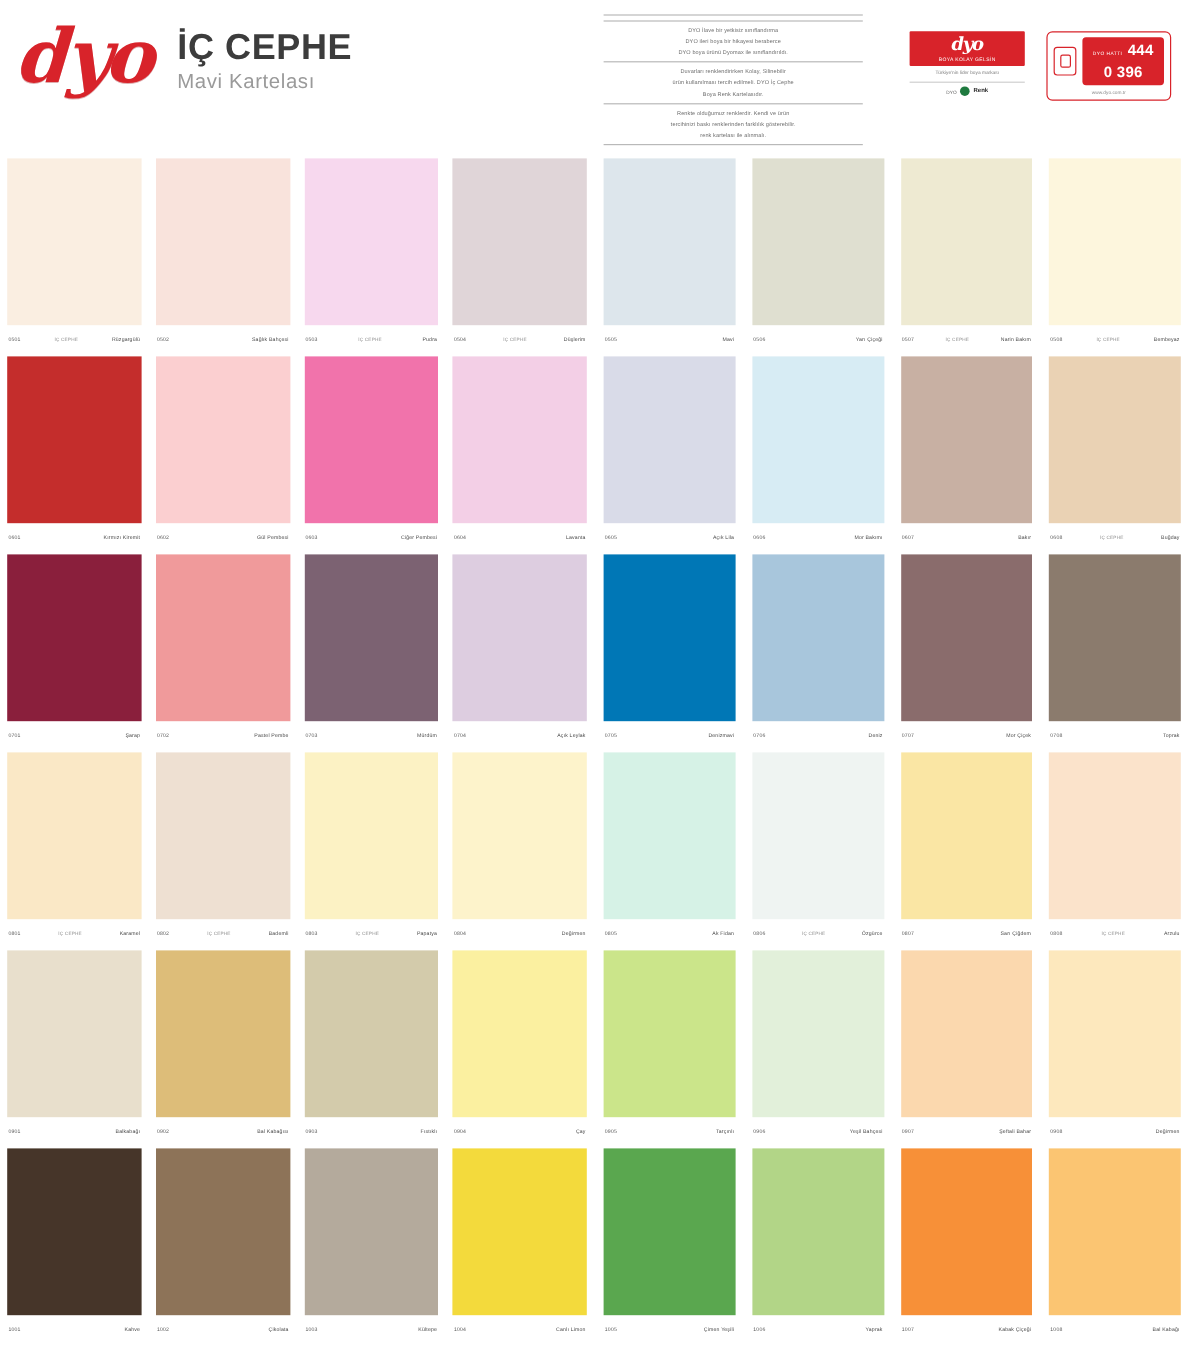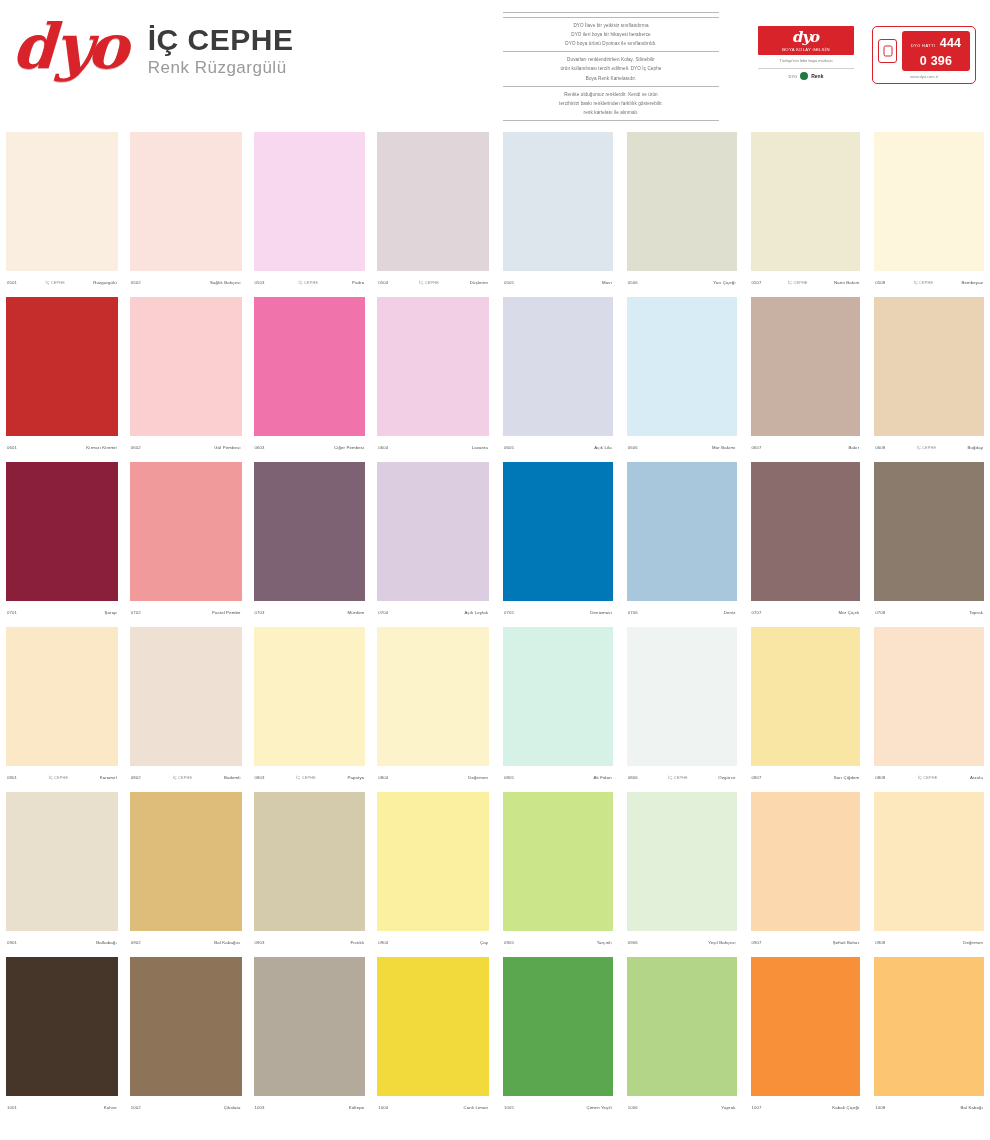--- a/index.html
+++ b/index.html
@@ -284,21 +284,21 @@
 </style>
 </head>
 <body>
 
 <div class="header">
 
   <div class="brand-block">
     <div class="dyo-logo">dyo</div>
     <div class="title-group">
       <div class="title-main">İÇ CEPHE</div>
-      <div class="title-sub">Renk Rüzgargülü</div>
+      <div class="title-sub">Mavi Kartelası</div>
     </div>
   </div>
 
   <div class="legal-block">
     <div class="legal-rule"></div>
     <div class="legal-rule"></div>
     <div class="legal-para">DYO İlave bir yetkisiz sınıflandırma</div>
     <div class="legal-para">DYO ileri boya bir hikayesi beraberce</div>
     <div class="legal-para">DYO boya ürünü Dyomax ile sınıflandırıldı.</div>
     <div class="legal-rule"></div>

